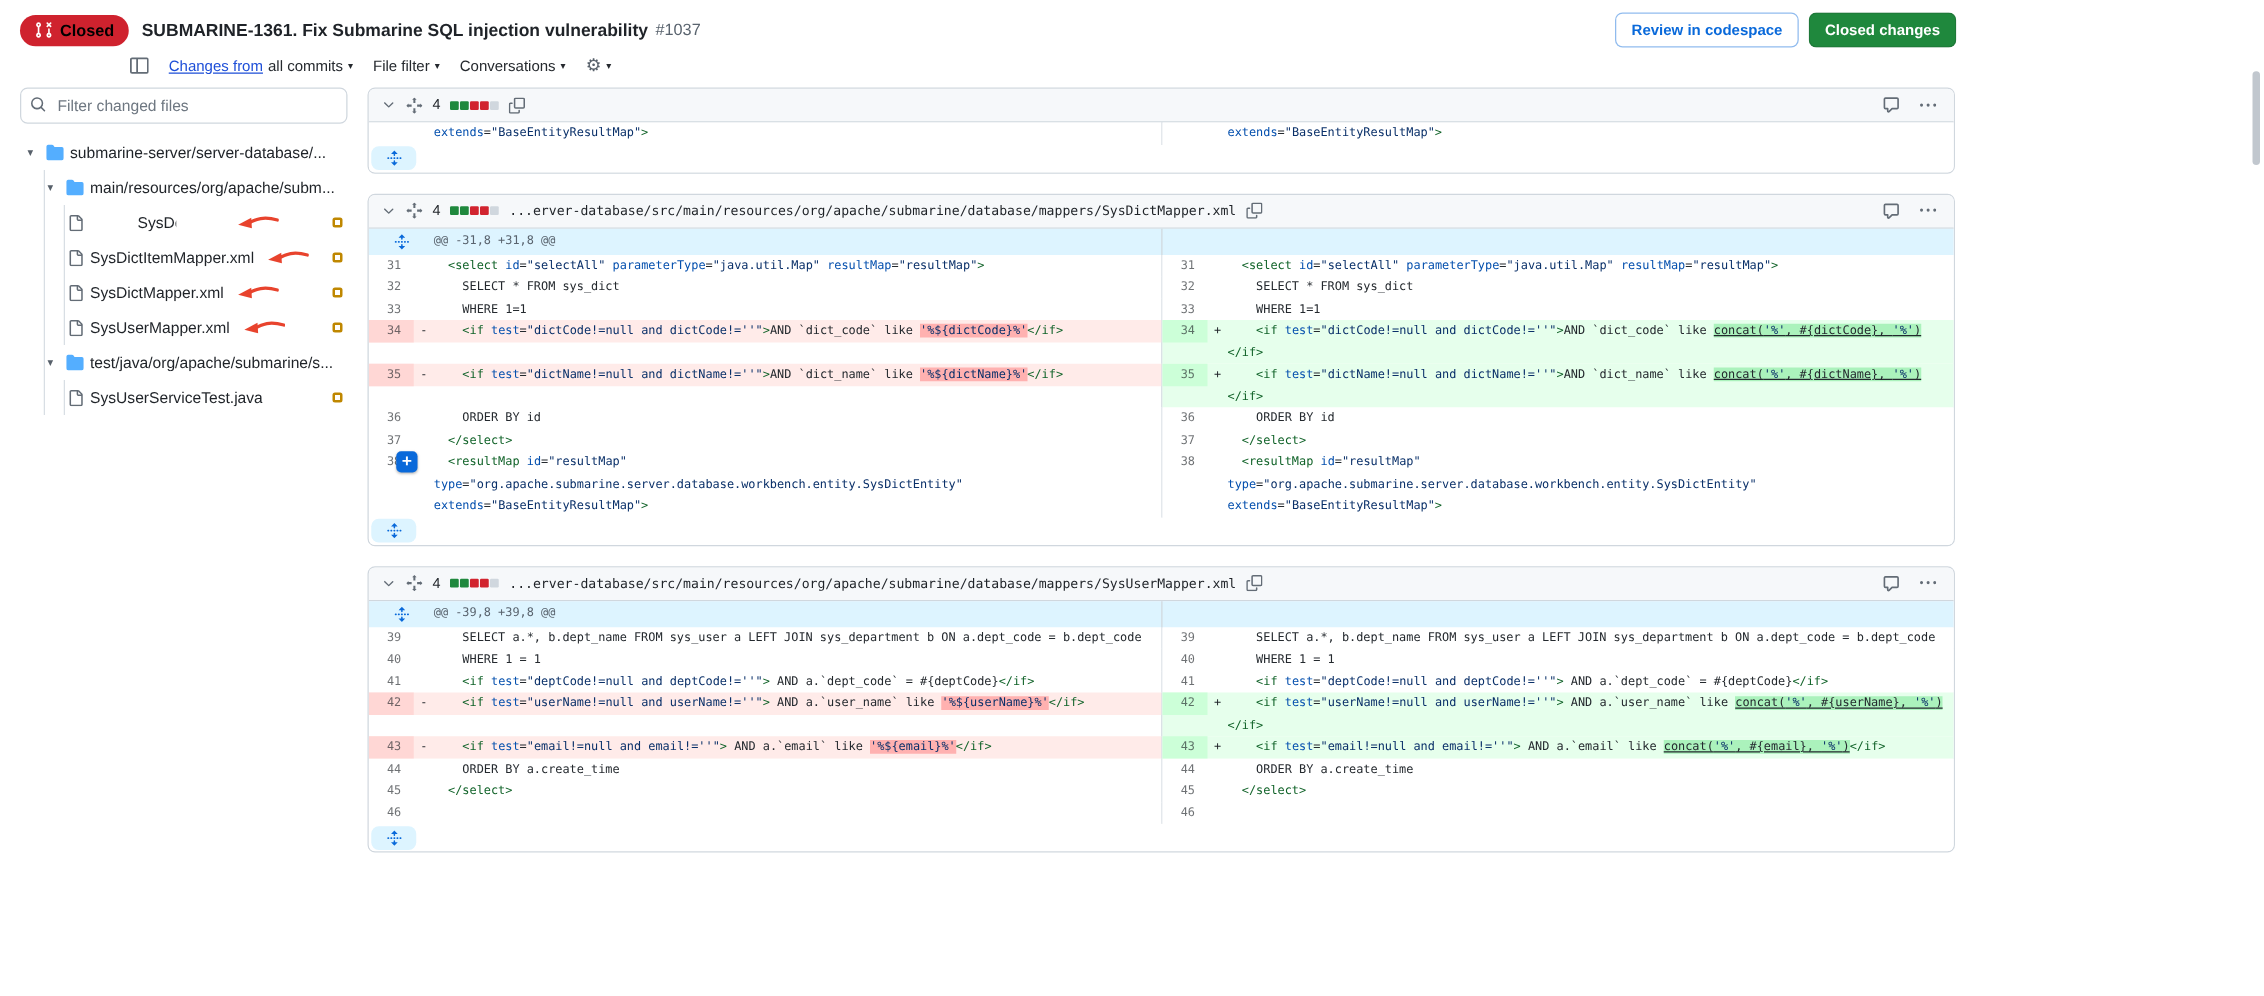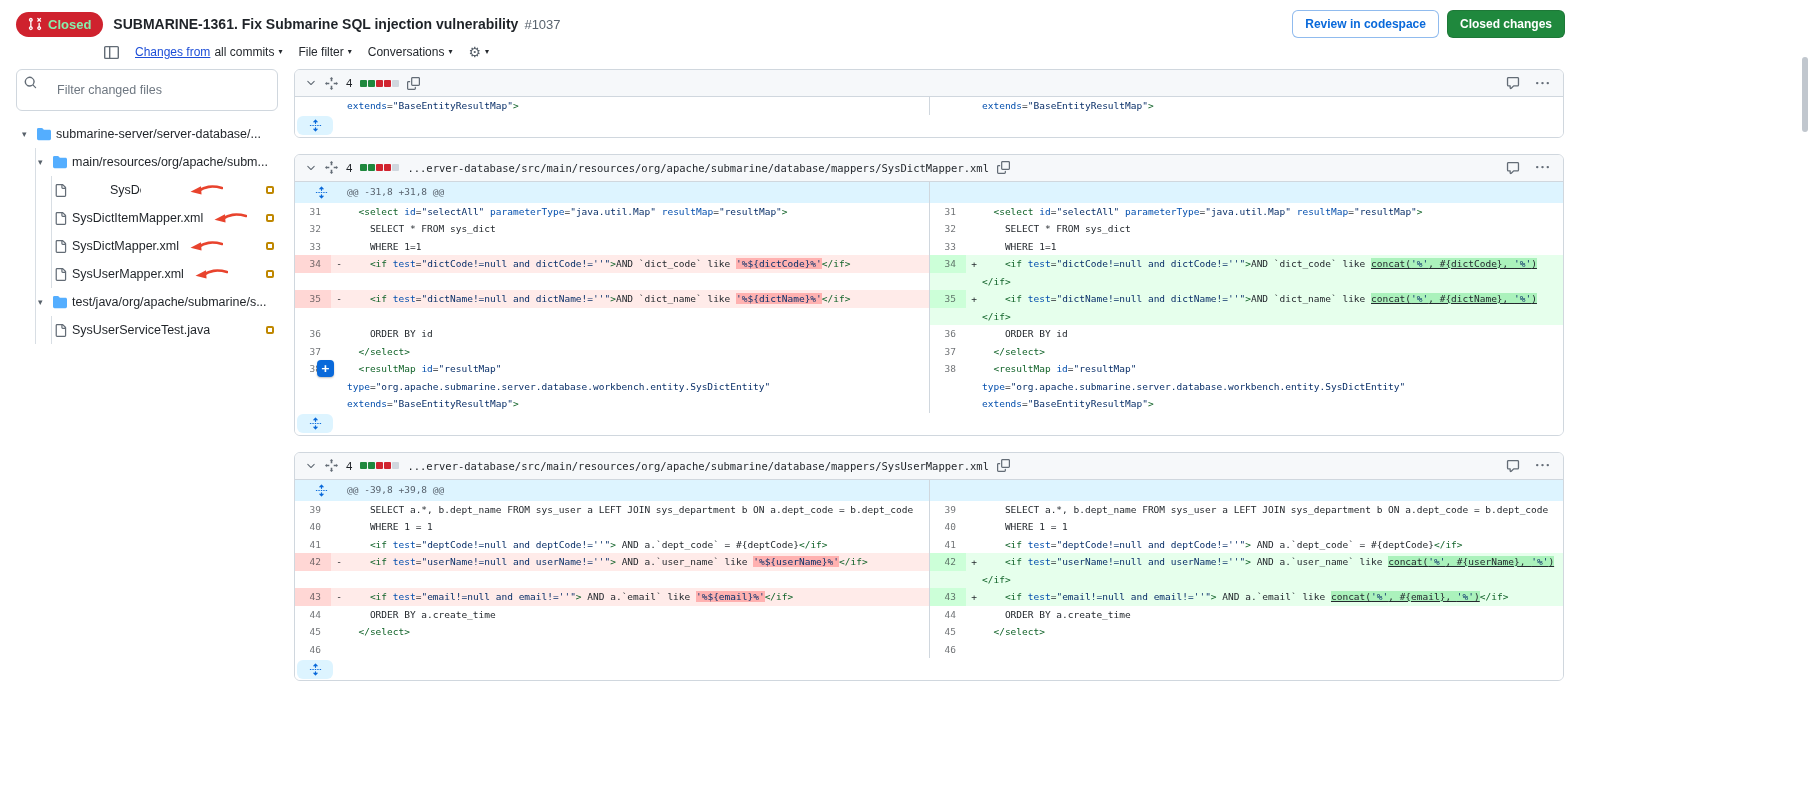--- a/index.html
+++ b/index.html
@@ -4,23 +4,23 @@
 <style>
   * { box-sizing: border-box; }
   html,body { margin:0; padding:0; }
   body {
     width:1811px; height:797px; overflow:hidden;
     font-family:"Liberation Sans","DejaVu Sans",sans-serif;
     color:#1f2328; background:#fff; font-size:13px;
   }
   
   .hrow1 { display:flex; align-items:center; gap:10px; padding:10px 246px 3px 16px; }
-  .badge { display:inline-flex; align-items:flex-start; gap:6px; background:#cf222e; color:#86efac;
+  .badge { display:inline-flex; align-items:flex-start; gap:6px; background:#cf222e; color:#000000;
            border-radius:2em; padding:5px 12px; font-weight:600; font-size:13px; flex:none; }
-  h1 { font-size:14px; font-weight:700; margin:0; display:flex; gap:6px; align-items:center; white-space:nowrap; }
+  h1 { font-size:14px; font-weight:700; margin:0; display:flex; gap:6px; align-items:flex-start; white-space:nowrap; }
   .pr-num { color:#59636e; font-weight:400; font-size:13px; }
   .hbtns { margin-left:auto; display:flex; gap:8px; }
   .btn { height:28px; font-size:12px; padding:0 12px; border-radius:6px; cursor:pointer;
          font-family:inherit; font-weight:600; }
   .btn-codespace { color:#0969da; background:#fff; border:1px solid rgba(9,105,218,.45); }
   .btn-green { background:#1f883d; color:#fff; border:1px solid rgba(27,31,36,.15); }
   .hrow2 { display:flex; align-items:center; gap:16px; padding:3px 16px 7px 104px; font-size:12px; color:#25292e; }
   .tb { display:inline-flex; align-items:center; gap:4px; cursor:pointer; background:none; border:none;
         font-size:12px; color:#25292e; font-family:inherit; }
   .muted { color:#1d4ed8;text-decoration:underline; }
@@ -28,22 +28,22 @@
   .gear { font-size:14px; color:#57606a; }
   .fh-ic { display:inline-flex; align-items:center; color:#636c76; cursor:pointer; flex:none; }
 
   
   .content { display:flex; gap:16px; padding:2px 16px 0; align-items:flex-start; }
   aside { width:262px; flex:none; }
   main  { width:1270px; flex:none; }
 
   
   .search-box { position:relative; margin-bottom:9px; }
-  .search-box input { width:100%; height:42px; border:1px solid #d0d7de; border-radius:6px;
-    padding:0 10px 0 40px; font-size:12.5px; color:#1f2328; background:#fff; font-family:inherit; outline:none; }
+  .search-box input { width:100%; height:29px; border:1px solid #d0d7de; border-radius:6px;
+    padding:0 10px 0 29px; font-size:12.5px; color:#1f2328; background:#fff; font-family:inherit; outline:none; }
   .search-box input::placeholder { color:#6e7781; }
   .search-icon { position:absolute; left:8px; top:7px; color:#636c76; }
   .tree-row { display:flex; align-items:center; gap:5px; height:28px; font-size:12.5px;
               position:relative; cursor:pointer; border-radius:6px; }
   .tree-caret { color:#57606a; font-size:9px; width:10px; flex:none; }
   .tree-label { white-space:nowrap; overflow:hidden; }
   .status-sq { margin-left:auto; margin-right:4px; width:8px; height:8px; border:2px solid #bf8700;
                border-radius:2px; flex:none; }
   .d1::before,.d2::before { content:""; position:absolute; left:19px; top:0; bottom:0; width:1px; background:#d8dee4; }
   .d2::after  { content:""; position:absolute; left:35px; top:0; bottom:0; width:1px; background:#d8dee4; }

